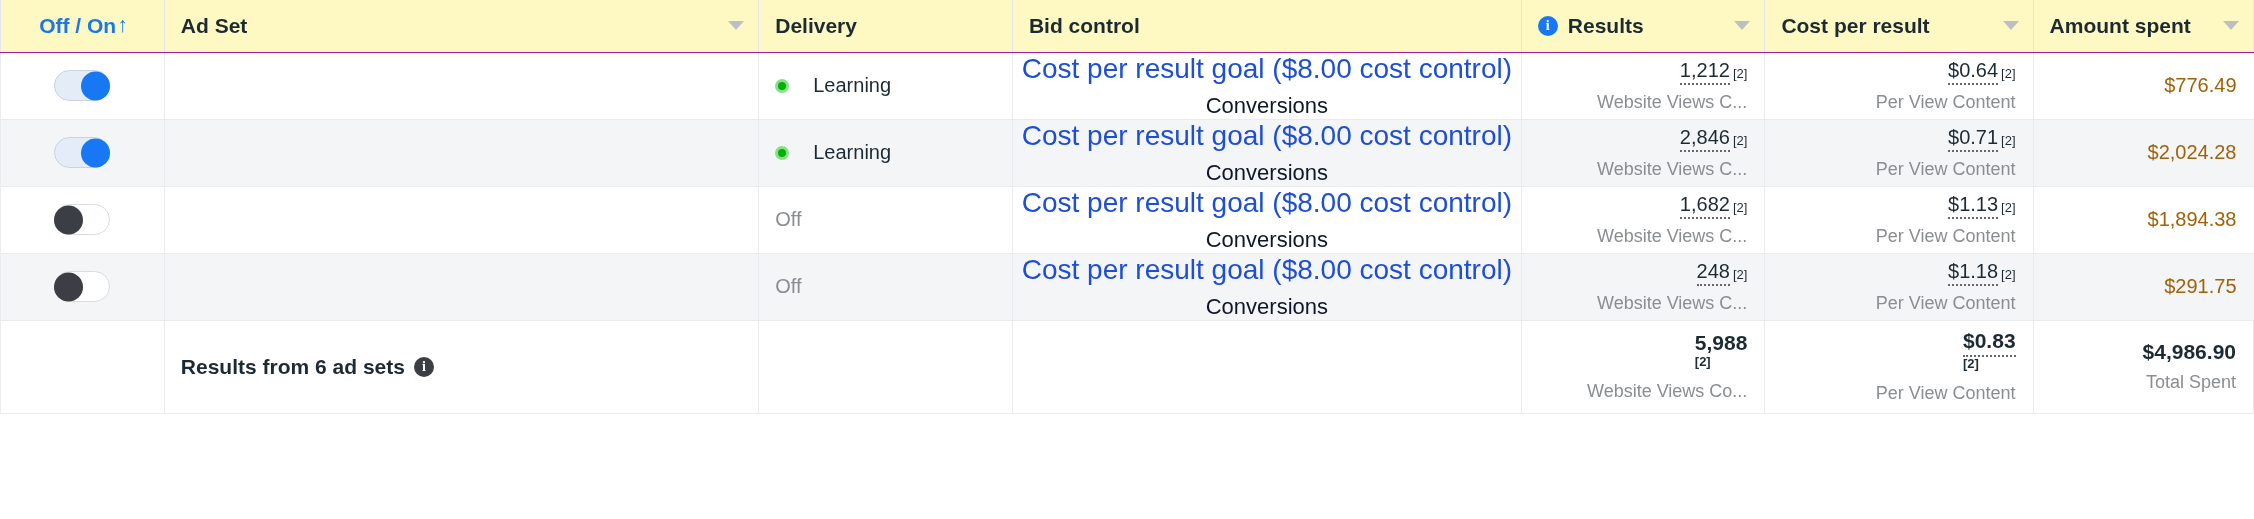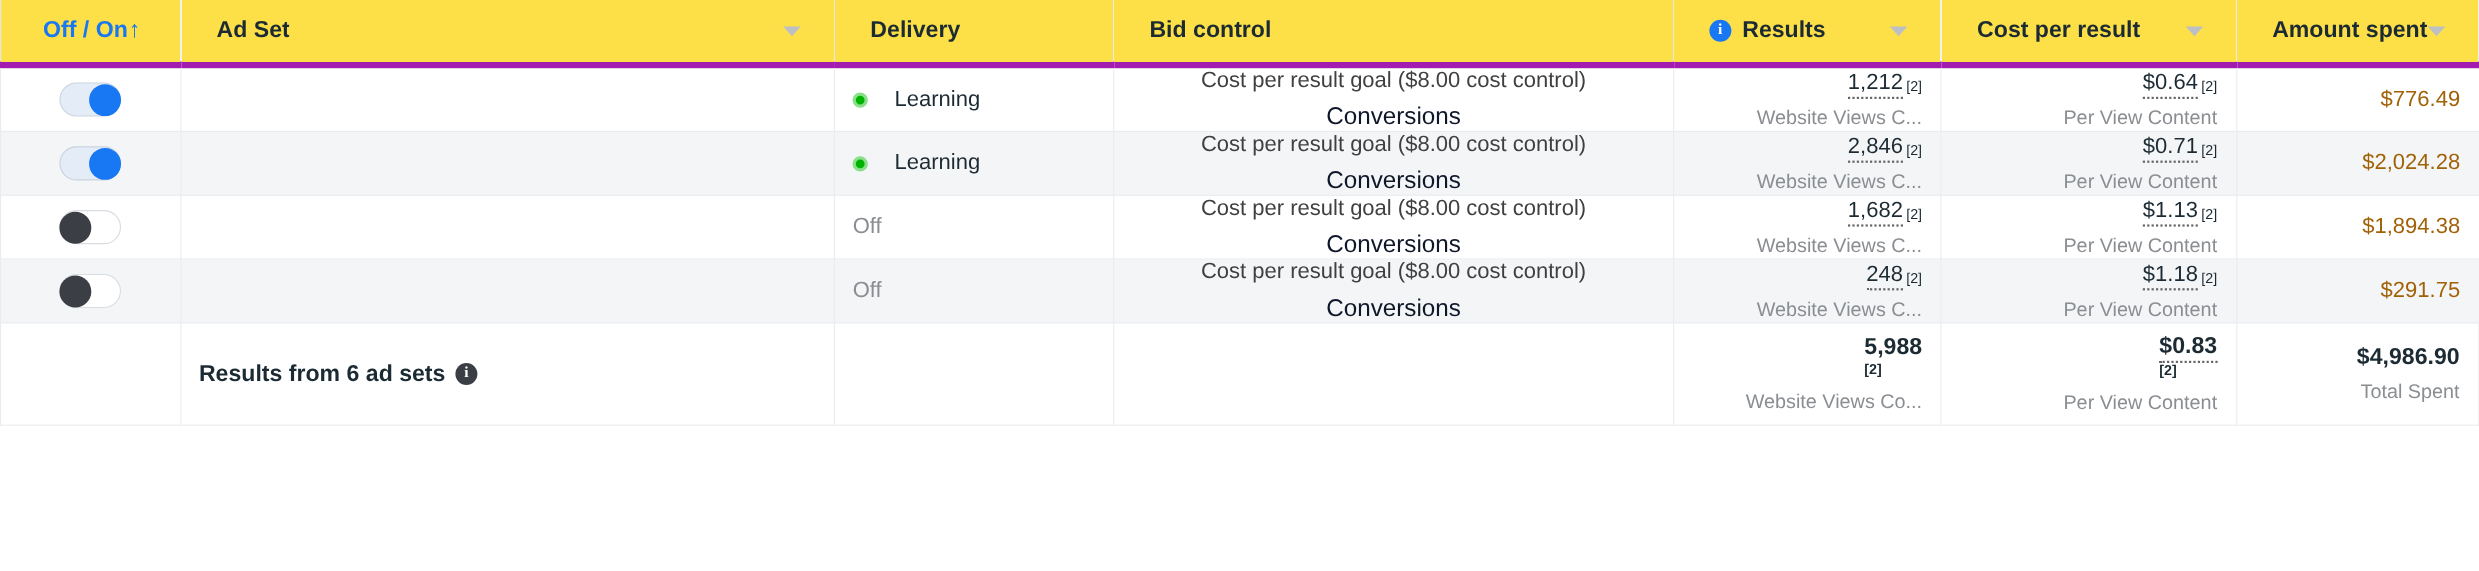--- a/index.html
+++ b/index.html
@@ -35,24 +35,24 @@
   col.c-bid      { width: 351px; }
   col.c-results  { width: 168px; }
   col.c-cpr      { width: 185px; }
   col.c-spent    { width: 152px; }
 
   
   thead tr {
     height: 52px;
   }
   th {
-    padding: 16px;
+    padding: 0;
     margin: 0;
-    background: #fde047;
-    border-bottom: 6px solid #a21caf;
+    background: #fef9c3;
+    border-bottom: 1px solid #a21caf;
     border-right: 1px solid #e4e6eb;
     vertical-align: middle;
     font-weight: bold;
     font-size: 21px;
     color: #1c2b33;
     position: relative;
     box-sizing: border-box;
   }
   th.first-col { border-left: 1px solid #e4e6eb; }
   th.last-col  { border-right: 1px solid #e4e6eb; }
@@ -210,21 +210,21 @@
   }
   .metric-sub {
     font-size: 18px;
     color: #8a8d91;
     margin-top: 7px;
     overflow: hidden;
     text-overflow: ellipsis;
     max-width: 100%;
   }
 
-  .bid-main { font-size: 20px; color: #404040; }
+  .bid-main { font-size: 28px; color: #1d4ed8; }
   .bid-sub  { font-size: 22px; color: #0f172a; margin-top: 8px; }
 
   .amount { font-size: 20px; color: #a16207; }
 
   
   tr.summary-row { height: 93px; }
   tr.summary-row td {
     background: #ffffff;
     border-bottom: 1px solid #e9ebee;
     border-right: 1px solid #e9ebee;

